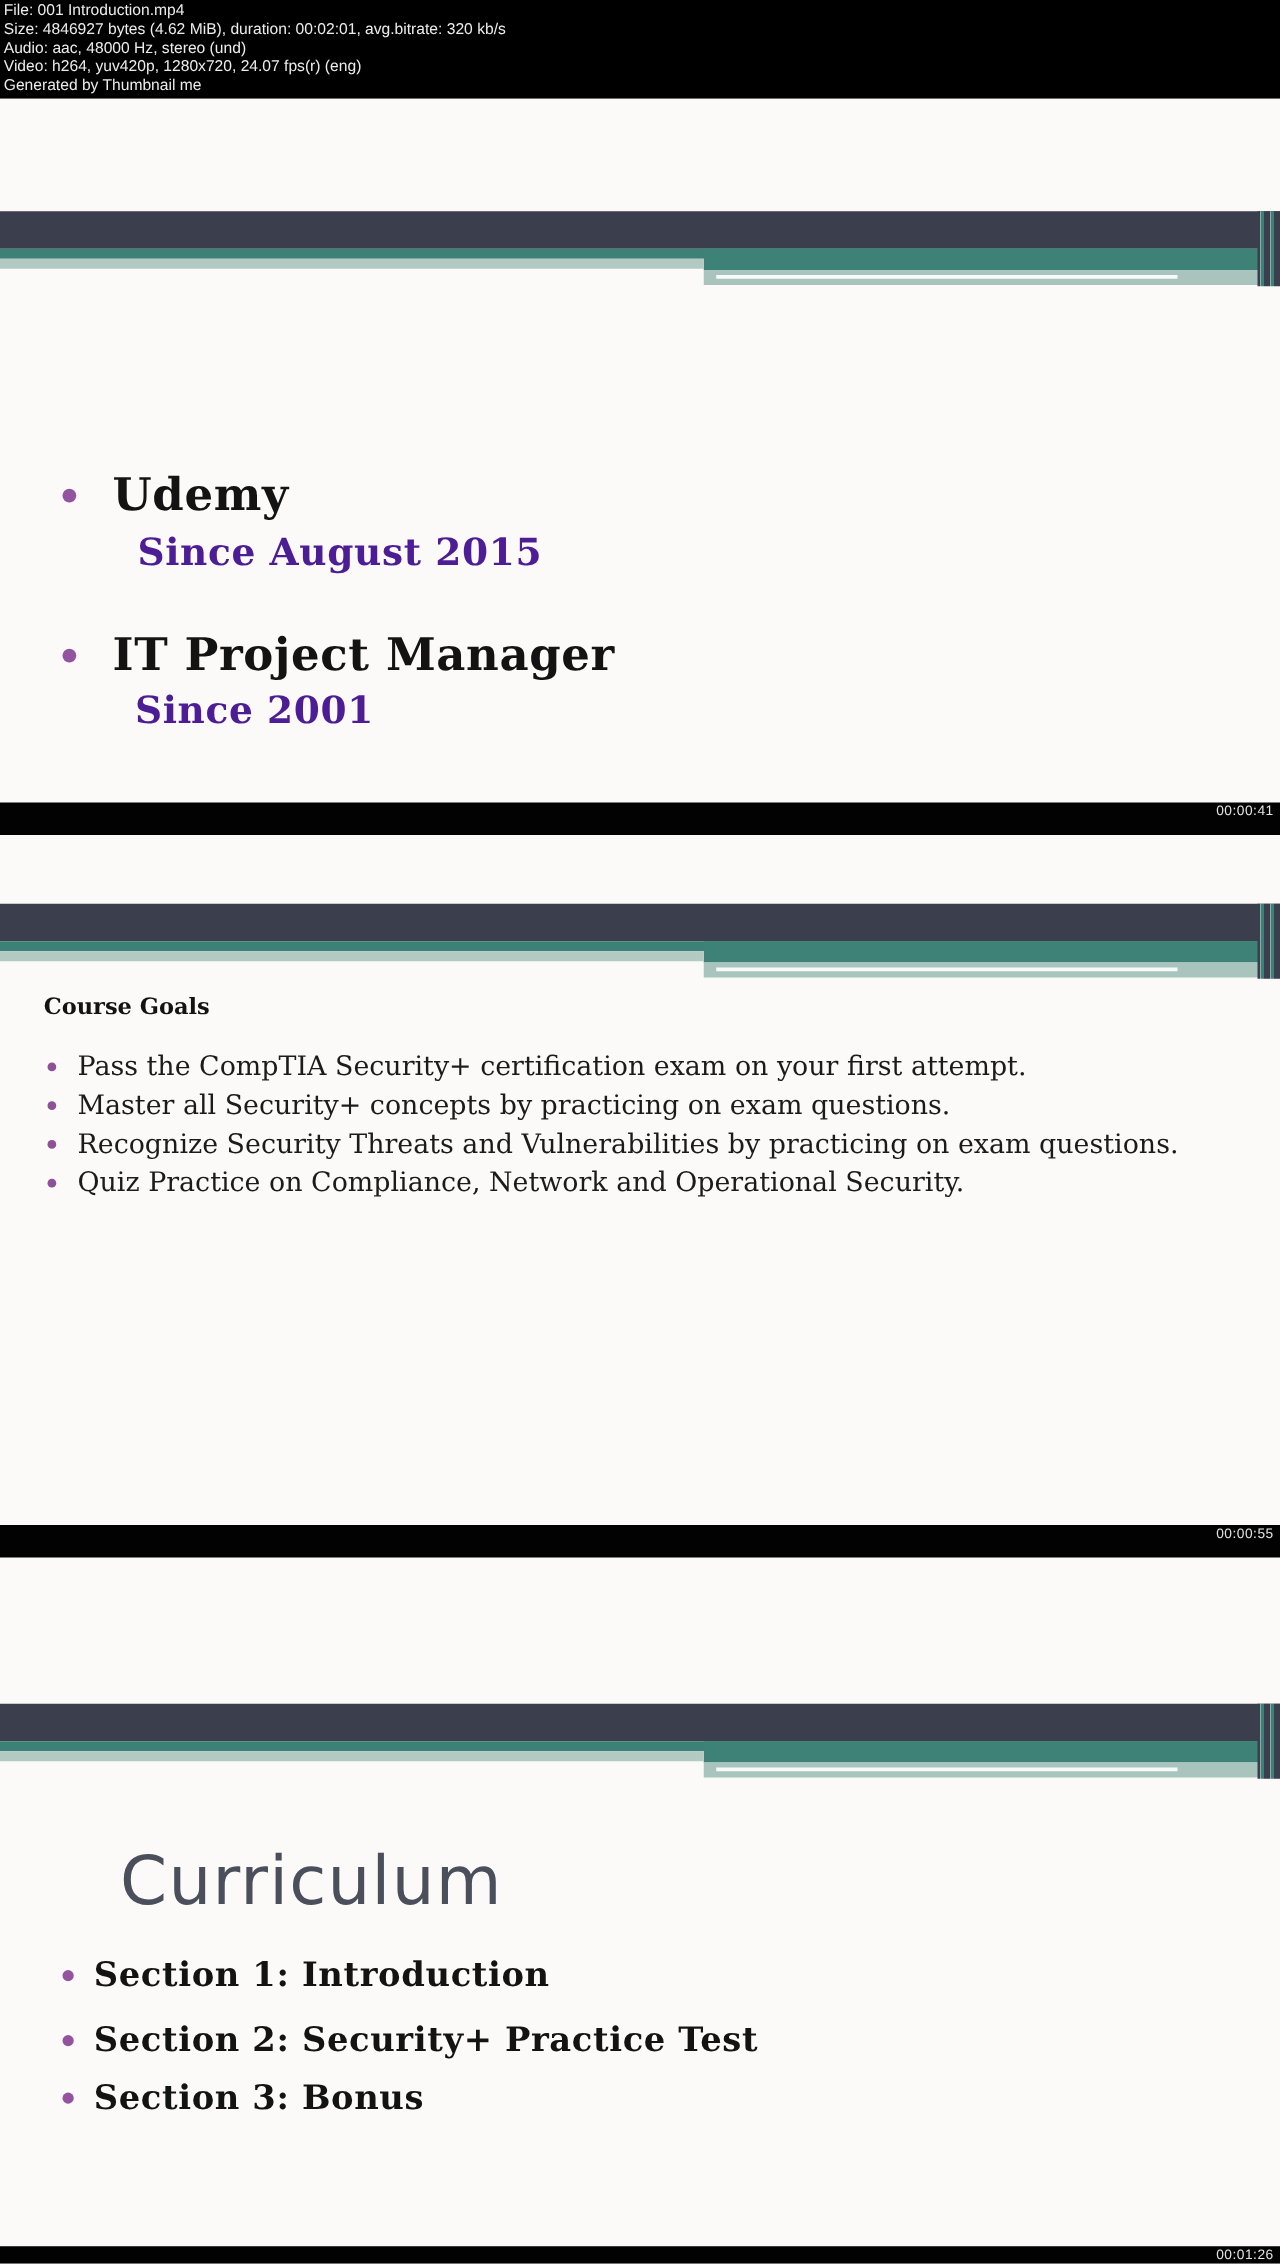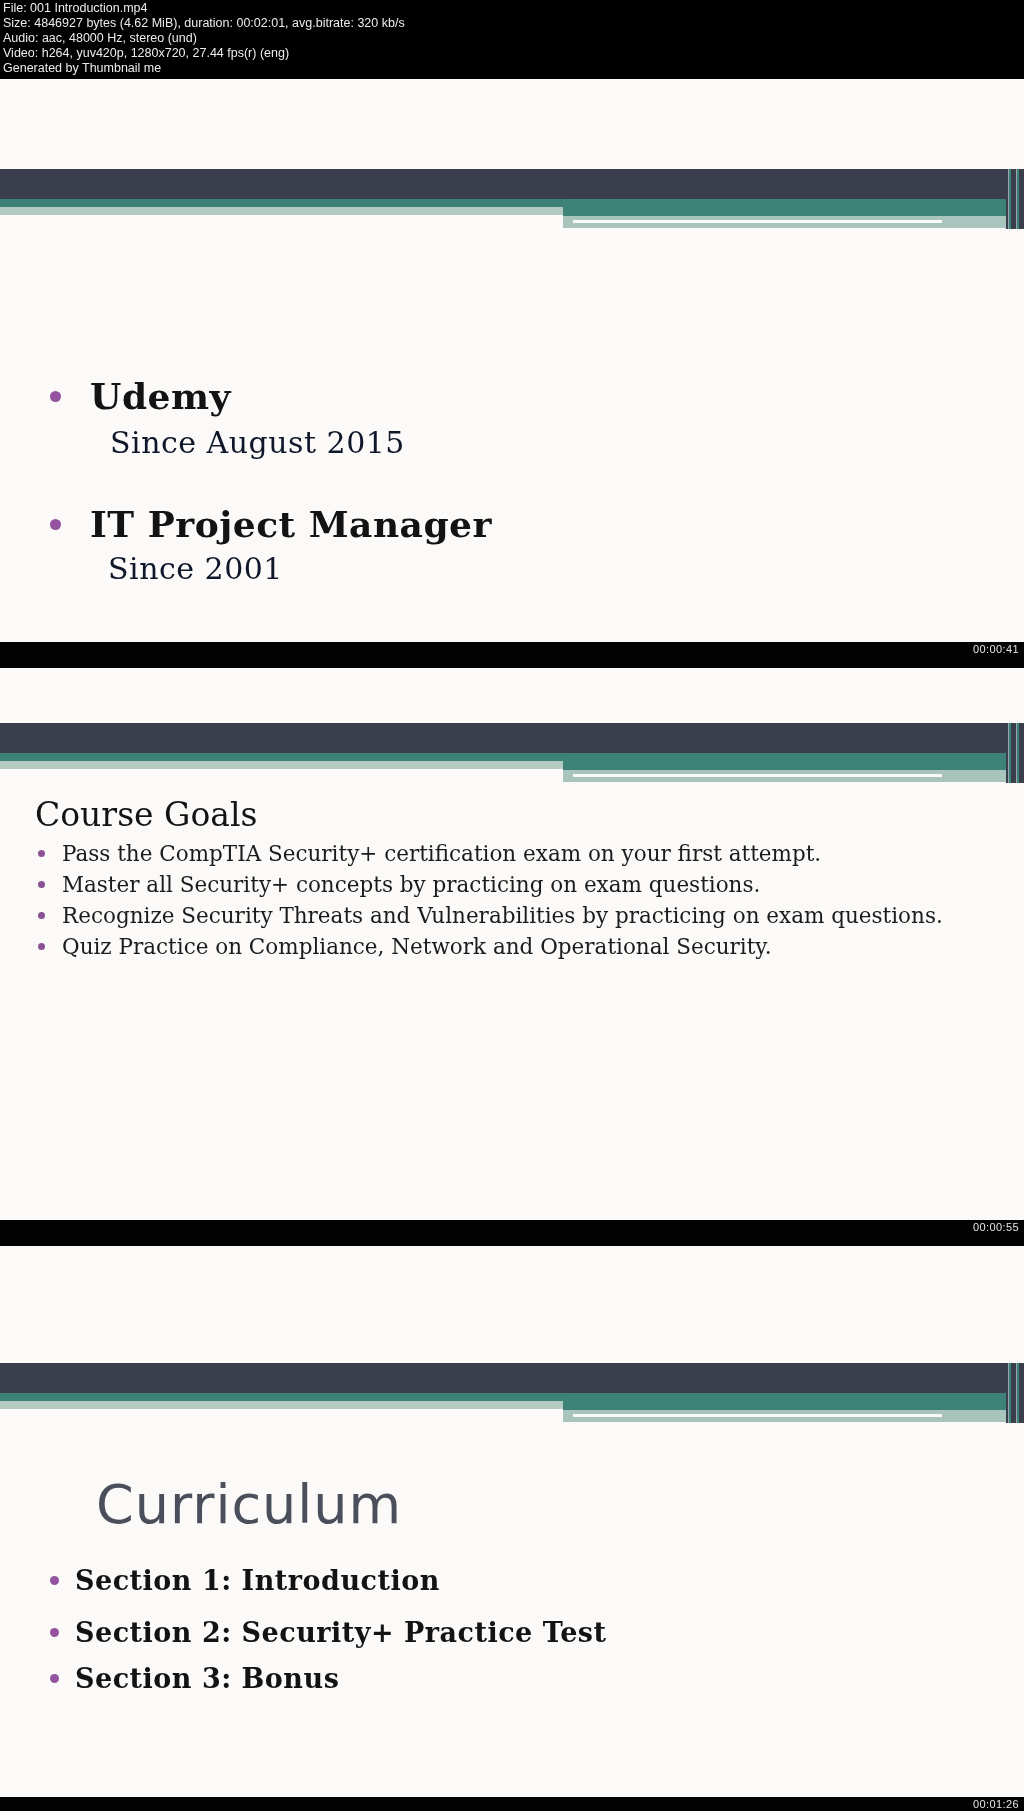--- a/index.html
+++ b/index.html
@@ -38,23 +38,23 @@
   .ts-strip.overlap{bottom:-13px;}
   .ts-strip.last{bottom:0;height:14px;}
   .ts{
     position:absolute;top:1px;right:5px;color:#e4e4e4;
     font-family:"Liberation Sans",sans-serif;font-size:11px;letter-spacing:.4px;
   }
   
   .big-item{position:absolute;display:flex;align-items:center;}
   .dot-lg{width:11px;height:11px;border-radius:50%;background:#93539f;flex:0 0 auto;margin-right:29px;}
   .big-title{font-size:36px;font-weight:bold;color:#131313;letter-spacing:.5px;}
-  .big-sub{position:absolute;font-size:30px;font-weight:normal;color:#0f172a;letter-spacing:.5px;}
+  .big-sub{position:absolute;font-size:30px;font-weight:bold;color:#4c1d95;letter-spacing:.5px;}
   
-  .s2-title{position:absolute;left:35px;font-size:33px;font-weight:normal;color:#131313;}
+  .s2-title{position:absolute;left:35px;font-size:18px;font-weight:bold;color:#131313;}
   .s2-row{position:absolute;left:38px;display:flex;align-items:center;}
   .dot-sm{width:7px;height:7px;border-radius:50%;background:#8d5296;flex:0 0 auto;margin-right:17px;}
   .s2-text{font-size:21.5px;color:#1b1b1b;}
   
   .s3-title{
     position:absolute;left:55px;font-family:"DejaVu Sans","Liberation Sans",sans-serif;
     font-size:54px;color:#4a4f5b;letter-spacing:1px;margin-left:41px;
   }
   .s3-row{position:absolute;left:50px;display:flex;align-items:center;}
   .dot-md{width:9px;height:9px;border-radius:50%;background:#93539f;flex:0 0 auto;margin-right:16px;}
@@ -62,21 +62,21 @@
 </style>
 </head>
 <body>
 
 <div class="sheet">
 
   <div class="meta">
     <div>File: 001 Introduction.mp4</div>
     <div>Size: 4846927 bytes (4.62 MiB), duration: 00:02:01, avg.bitrate: 320 kb/s</div>
     <div>Audio: aac, 48000 Hz, stereo (und)</div>
-    <div>Video: h264, yuv420p, 1280x720, 27.44 fps(r) (eng)</div>
+    <div>Video: h264, yuv420p, 1280x720, 24.07 fps(r) (eng)</div>
     <div>Generated by Thumbnail me</div>
   </div>
 
   <section class="frame f1">
     <div class="banner" style="top:90px">
       <div class="bar-dark"></div>
       <div class="teal-full"></div>
       <div class="teal-right"></div>
       <div class="sage-left"></div>
       <div class="sage-right"></div>

